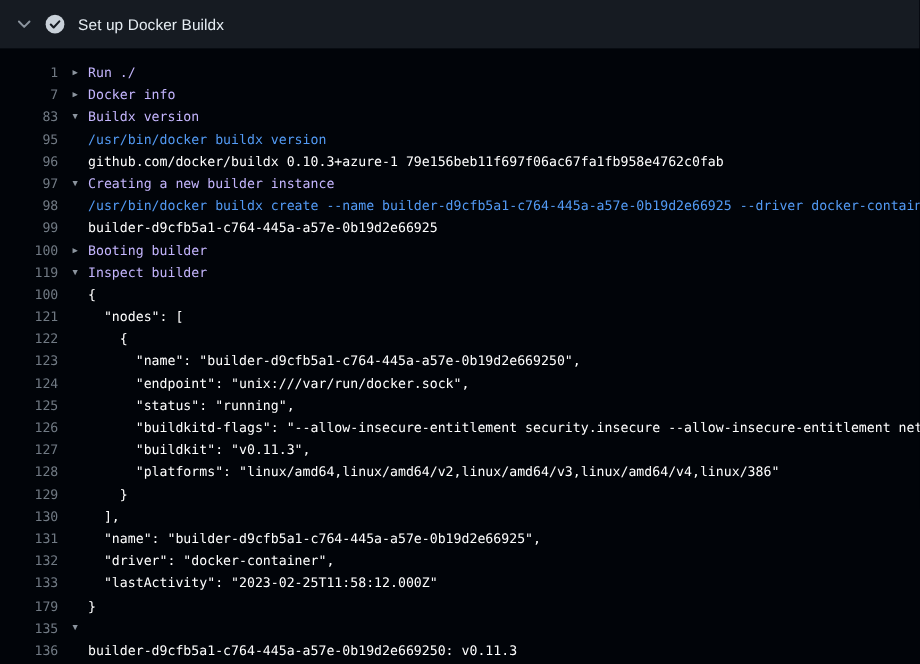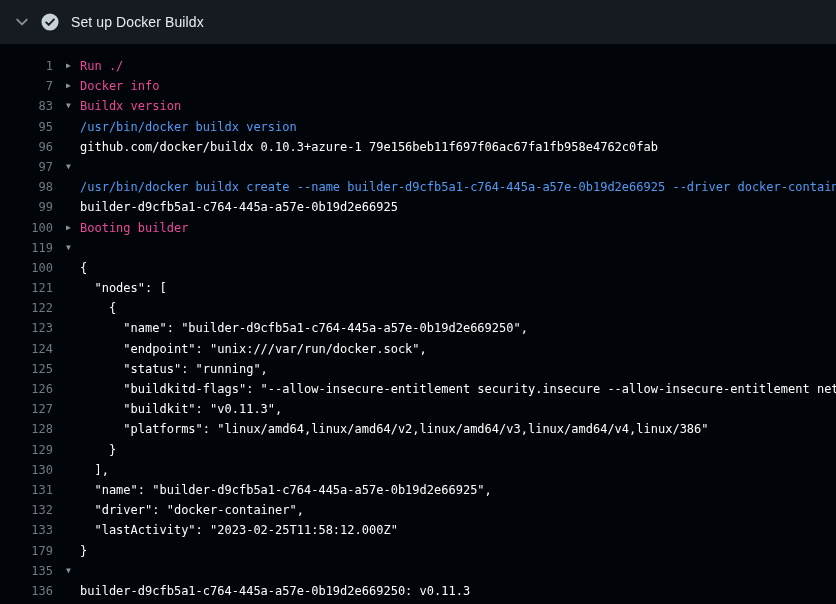--- a/index.html
+++ b/index.html
@@ -51,21 +51,21 @@
   }
   .row .arrow {
     flex:0 0 14px;
     margin-left:13px;
     color:#8b949e;
     font-size:8px;
     line-height:20.2px;
     text-align:left;
   }
   .row .txt { color:#ffffff; }
-  .row.group .txt { color:#ec4899; }
+  .row.group .txt { color:#c4b5fd; }
   .row.cmd .txt { color:#539bf5; }
   .row.group { cursor:pointer; }
 </style>
 </head>
 <body>
 
 <div class="step-header">
   <button class="chev-btn">
     <span style="display:flex;">
       <svg width="14" height="14" viewBox="0 0 16 16">
@@ -104,39 +104,41 @@
     <span class="txt">/usr/bin/docker buildx version</span>
   </div>
     <div class="row out">
     <span class="num">96</span>
     <span class="arrow"></span>
     <span class="txt">github.com/docker/buildx 0.10.3+azure-1 79e156beb11f697f06ac67fa1fb958e4762c0fab</span>
   </div>
     <div class="row group">
     <span class="num">97</span>
     <span class="arrow">▼</span>
+    <span class="txt">Creating a new builder instance</span>
   </div>
     <div class="row cmd">
     <span class="num">98</span>
     <span class="arrow"></span>
     <span class="txt">/usr/bin/docker buildx create --name builder-d9cfb5a1-c764-445a-a57e-0b19d2e66925 --driver docker-container --buildkitd-flags --allow-insecure-entitlement security.insecure</span>
   </div>
     <div class="row out">
     <span class="num">99</span>
     <span class="arrow"></span>
     <span class="txt">builder-d9cfb5a1-c764-445a-a57e-0b19d2e66925</span>
   </div>
     <div class="row group">
     <span class="num">100</span>
     <span class="arrow">▶</span>
     <span class="txt">Booting builder</span>
   </div>
     <div class="row group">
     <span class="num">119</span>
     <span class="arrow">▼</span>
+    <span class="txt">Inspect builder</span>
   </div>
     <div class="row out">
     <span class="num">100</span>
     <span class="arrow"></span>
     <span class="txt">{</span>
   </div>
     <div class="row out">
     <span class="num">121</span>
     <span class="arrow"></span>
     <span class="txt">  "nodes": [</span>

